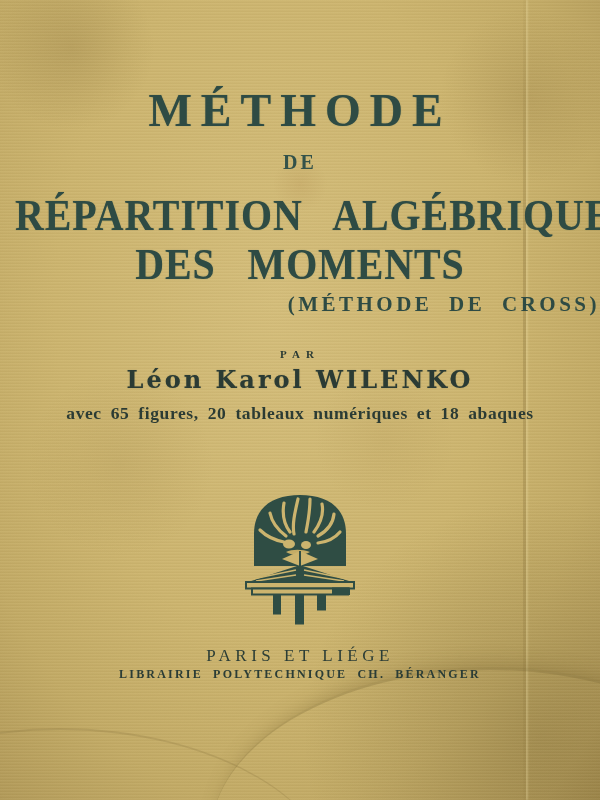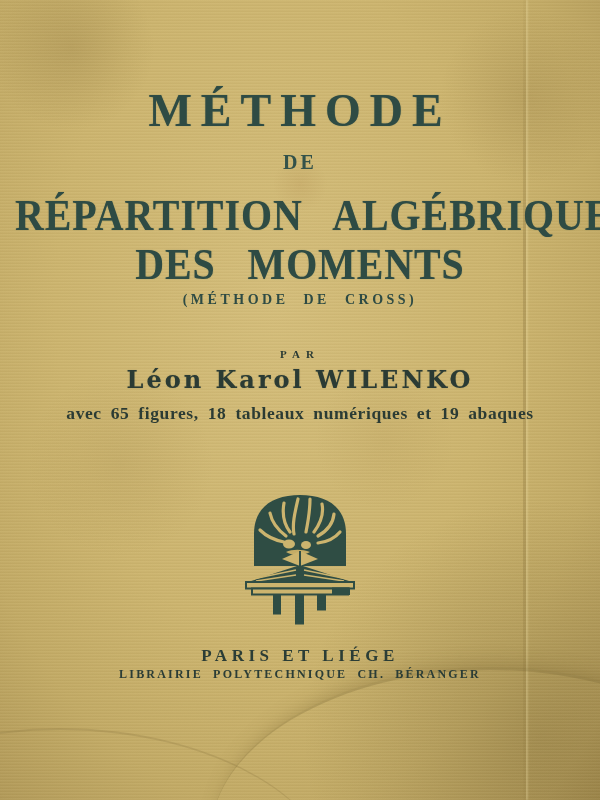--- a/index.html
+++ b/index.html
@@ -59,40 +59,40 @@
     top: 151px; font-size: 20px; font-weight: 700; letter-spacing: 3px; color: #33524a;
   }
   .subtitle1, .subtitle2 {
     font-size: 42px; font-weight: 700; letter-spacing: 1px; word-spacing: 22px;
     color: #2e4b44; text-shadow: 0 0 1px rgba(46,75,68,0.5);
     transform: scale(0.95, 1.04); transform-origin: center top;
   }
   .subtitle1 { top: 190px; }
   .subtitle2 { top: 239px; }
   .method-note {
-    top: 292px; font-size: 14px; font-weight: 700; letter-spacing: 3.5px;
-    word-spacing: 8px; color: #2e4b44;
+    top: 292px; font-size: 21px; font-weight: 700; letter-spacing: 3.5px;
+    word-spacing: 8px; color: #2e4b44; text-align: right;
   }
   .byline {
     top: 348px; font-size: 11px; font-weight: 700; letter-spacing: 6px; color: #2b3b34;
   }
   .author {
     top: 365px; font-family: "DejaVu Serif", serif; font-size: 24px; font-weight: 700;
     letter-spacing: 3px; color: #2b3b34; text-shadow: 0 0 1px rgba(43,59,52,0.45);
   }
   .details {
     top: 403px; font-size: 17.5px; font-weight: 700; letter-spacing: 0.6px;
     word-spacing: 4px; color: #2b3b34;
   }
   .emblem {
     position: absolute; left: 50%; top: 486px; transform: translateX(-50%);
     width: 120px; height: 140px;
   }
   .city {
-    top: 646px; font-size: 17px; font-weight: 700; letter-spacing: 4.5px; color: #2b3d36;
+    top: 646px; font-size: 17px; font-weight: 400; letter-spacing: 4.5px; color: #2b3d36;
   }
   .publisher {
     top: 667px; font-size: 12px; font-weight: 700; letter-spacing: 2.2px;
     word-spacing: 5px; color: #2b3d36;
   }
 </style>
 </head>
 <body>
 
 <div class="cover">
@@ -102,21 +102,21 @@
   <div class="crease-br"></div>
   <div class="crease-bl"></div>
 
   <div class="line title">MÉTHODE</div>
   <div class="line connector">DE</div>
   <div class="line subtitle1">RÉPARTITION ALGÉBRIQUE</div>
   <div class="line subtitle2">DES MOMENTS</div>
   <div class="line method-note">(MÉTHODE DE CROSS)</div>
   <div class="line author">Léon Karol WILENKO</div>
   <div class="line byline">PAR</div>
-  <div class="line details">avec 65 figures, 18 tableaux numériques et 19 abaques</div>
+  <div class="line details">avec 65 figures, 20 tableaux numériques et 18 abaques</div>
 
   <div class="emblem">
     <svg viewBox="0 0 120 140" width="120" height="140" aria-hidden="true">
 
       <path d="M14 80 L14 48 C14 21 33 9 60 9 C87 9 106 21 106 48 L106 80 Z" fill="#2f4d44"></path>
 
       <g stroke="#ccb46e" stroke-width="3.2" fill="none" stroke-linecap="round">
         <path d="M58 13 C55 26 52 38 54 48"></path>
         <path d="M70 13 C70 25 68 36 66 46"></path>
         <path d="M44 17 C42 28 44 38 50 46"></path>

